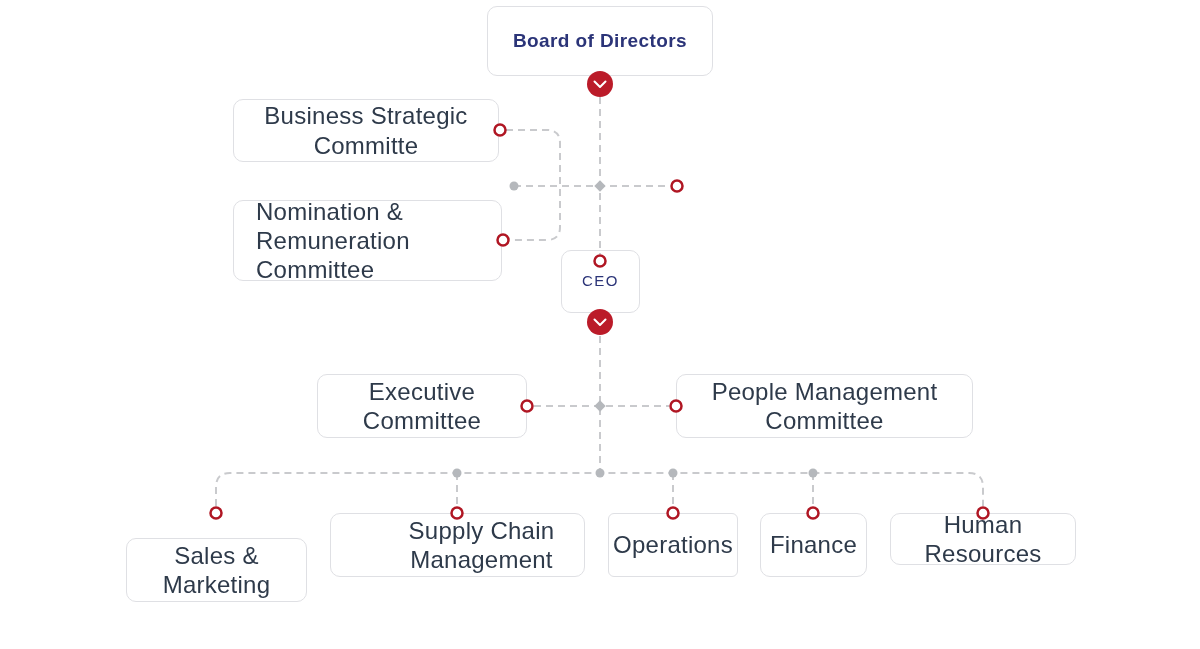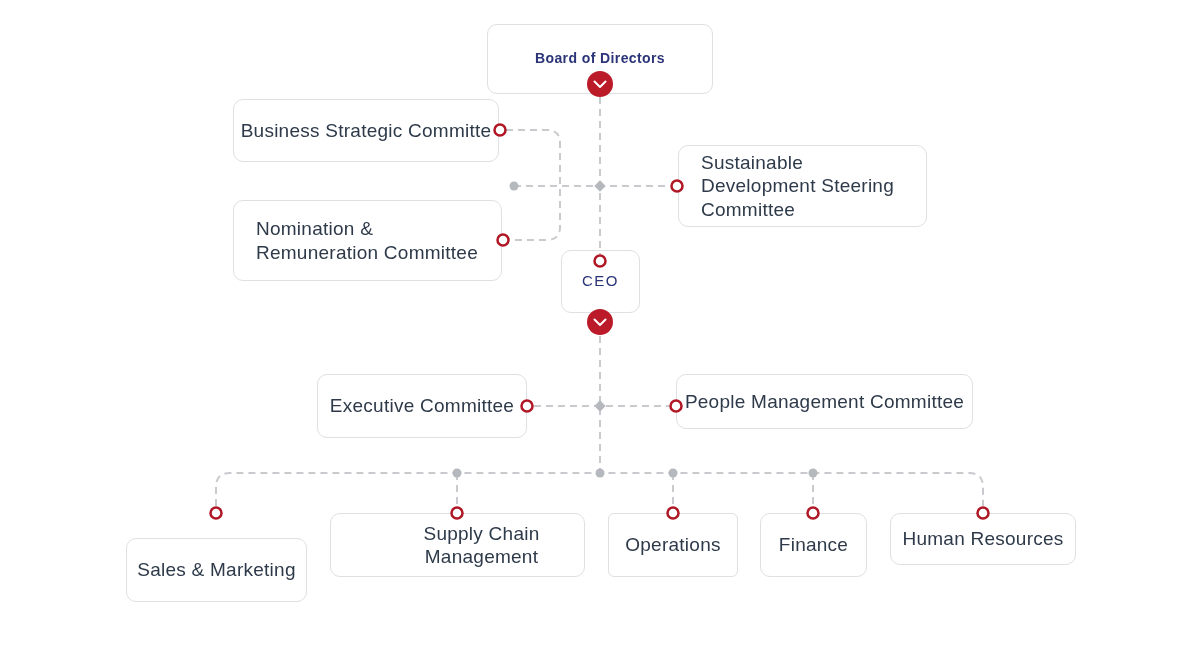--- a/index.html
+++ b/index.html
@@ -13,36 +13,36 @@
   .connectors{
     position:absolute;left:0;top:0;z-index:2;pointer-events:none;
   }
   .node{
     position:absolute;z-index:1;
     background:#ffffff;
     border:1px solid var(--border_gray,#dfe0e4);
     border-radius:10px;
     display:flex;align-items:center;justify-content:center;
     color:var(--text_dark,#2e3a4a);
-    font-size:19px;font-weight:500;letter-spacing:.25px;
+    font-size:24px;font-weight:500;letter-spacing:.25px;
     line-height:1.22;
     box-sizing:border-box;
     text-align:center;
     cursor:pointer;
   }
   .node.left{justify-content:flex-start;text-align:left;padding:0 18px 0 22px;}
-  .n-board{left:487px;top:24px;width:226px;height:70px;
-    font-size:14px;font-weight:700;color:var(--navy,#2b3478);letter-spacing:.4px;}
+  .n-board{left:487px;top:6px;width:226px;height:70px;
+    font-size:19px;font-weight:700;color:var(--navy,#2b3478);letter-spacing:.4px;}
   .n-bsc{left:233px;top:99px;width:266px;height:63px;}
   .n-sdsc{left:678px;top:145px;width:249px;height:82px;}
   .n-nrc{left:233px;top:200px;width:269px;height:81px;}
   .n-ceo{left:561px;top:250px;width:79px;height:63px;
     font-size:15px;color:var(--navy,#2b3478);letter-spacing:1.5px;}
   .n-exec{left:317px;top:374px;width:210px;height:64px;}
-  .n-pmc{left:676px;top:374px;width:297px;height:55px;}
+  .n-pmc{left:676px;top:374px;width:297px;height:64px;}
   .n-sales{left:126px;top:538px;width:181px;height:64px;}
   .n-scm{left:330px;top:513px;width:255px;height:64px;padding-left:48px;}
   .n-ops{left:608px;top:513px;width:130px;height:64px;border-radius:6px;}
   .n-fin{left:760px;top:513px;width:107px;height:64px;}
   .n-hr{left:890px;top:513px;width:186px;height:52px;}
   .badge{
     position:absolute;z-index:3;
     width:26px;height:26px;border-radius:50%;
     background:var(--badge_red,#bb1b29);
     display:flex;align-items:center;justify-content:center;
@@ -93,23 +93,20 @@
   </svg>
 
   <div class="node n-board">
     <span>Board of Directors</span>
   </div>
 
   <div class="node n-bsc">
     <span>Business Strategic Committe</span>
   </div>
 
-  <div class="node n-sdsc left">
-    <span>Sustainable Development Steering Committee</span>
-  </div>
 
   <div class="node n-nrc left">
     <span>Nomination &amp; Remuneration Committee</span>
   </div>
 
   <div class="node n-ceo">
     <span>CEO</span>
   </div>
 
   <div class="node n-exec">

